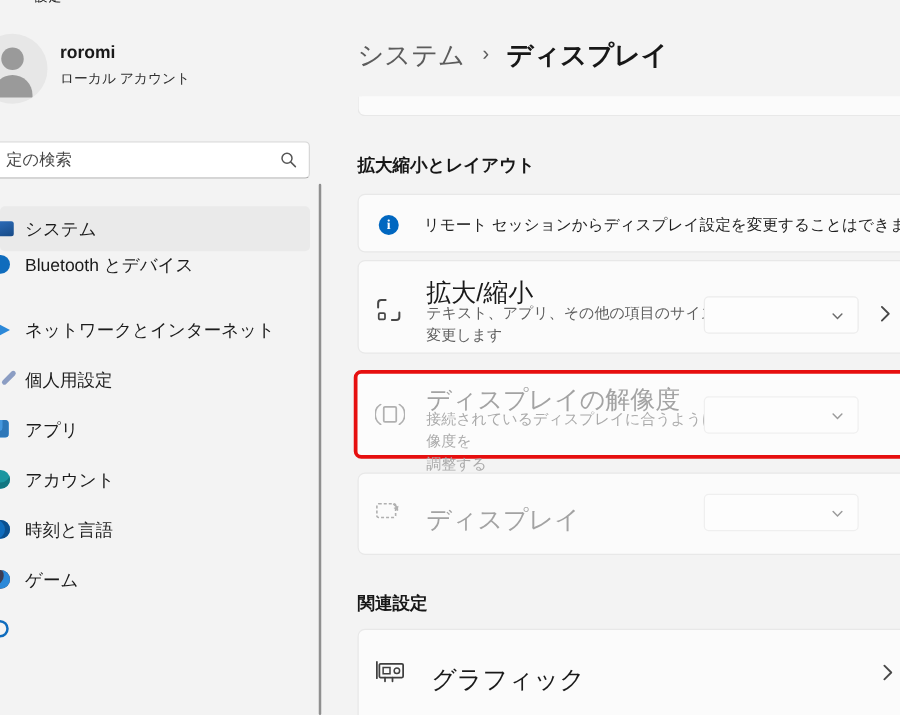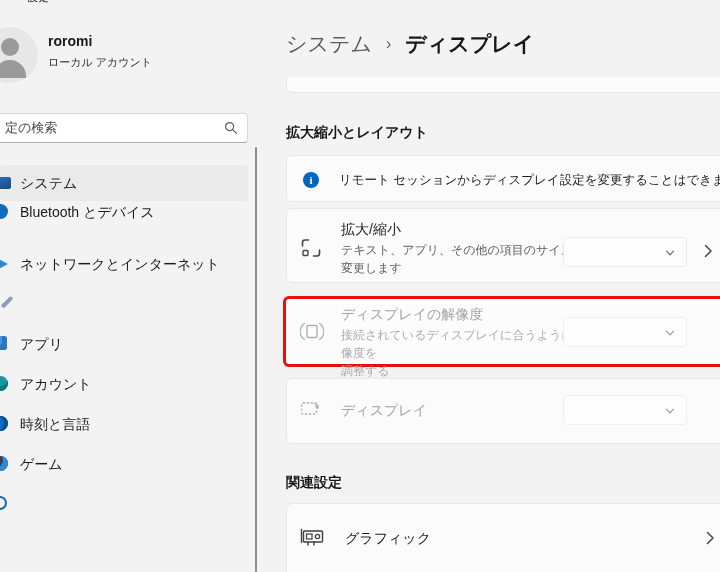--- a/index.html
+++ b/index.html
@@ -50,21 +50,21 @@
 
   .card{left:286px;width:450px;background:#fbfbfb;border:1px solid #e8e8e8;border-radius:6px;box-sizing:border-box;}
   .strip{top:77px;height:16px;border-top:none;border-radius:0 0 0 6px;background:#fbfbfb;}
   .section-h{left:286px;font-size:14px;font-weight:bold;color:#171717;white-space:nowrap;}
 
   .banner{top:155px;height:47px;}
   .info-ic{left:303px;top:172px;width:16px;height:16px;border-radius:50%;background:#0067c0;color:#fff;
            font-size:11px;font-weight:bold;text-align:center;line-height:16px;font-family:"Liberation Serif",serif;}
   .banner-text{left:339px;top:172px;font-size:12.5px;color:#1f1f1f;white-space:nowrap;}
 
-  .card-title{font-size:14px;color:#1a1a1a;white-space:nowrap;}
+  .card-title{font-size:20px;color:#1a1a1a;white-space:nowrap;}
   .card-sub{font-size:12px;color:#5f5f5f;line-height:18px;white-space:pre-line;width:250px;}
 
   .combo{width:124px;height:30px;background:#fdfdfd;border:1px solid #ececec;border-radius:4px;box-sizing:border-box;}
   .combo .chev{position:absolute;right:10px;top:9px;}
 
   .red-card{left:283px;top:296px;width:453px;height:71px;background:#fcfcfc;
             border:3px solid #e60f0f;border-radius:6px;box-sizing:border-box;}
 
   .chev-right{width:14px;height:16px;}
 </style>
@@ -107,20 +107,21 @@
   <div class="abs nav-item" style="top:246px">
     <span class="nav-ic">
         <span class="frag-net" style="display:block"></span>
       </span>
     <span class="nav-label">ネットワークとインターネット</span>
   </div>
   <div class="abs nav-item" style="top:286px">
     <span class="nav-ic">
         <span class="frag-pers" style="display:block"></span>
       </span>
+    <span class="nav-label">個人用設定</span>
   </div>
   <div class="abs nav-item" style="top:326px">
     <span class="nav-ic">
         <span class="frag-apps" style="display:block"></span>
       </span>
     <span class="nav-label">アプリ</span>
   </div>
   <div class="abs nav-item" style="top:366px">
     <span class="nav-ic">
         <span class="frag-acct" style="display:block"></span>

